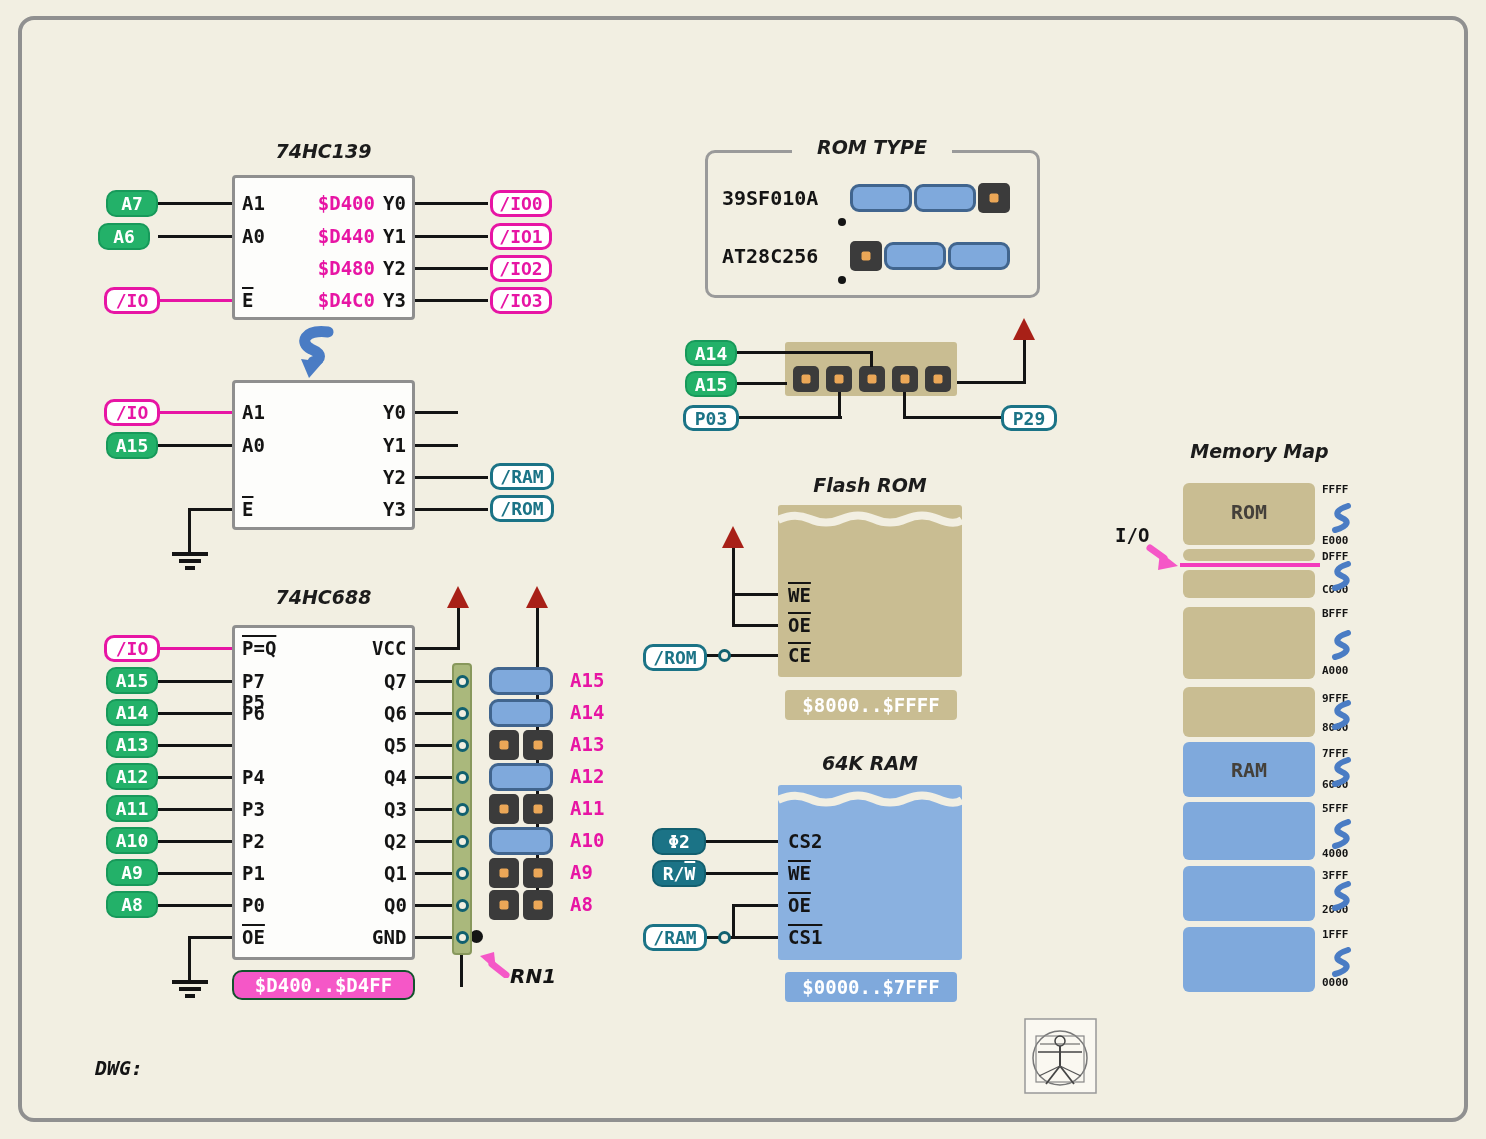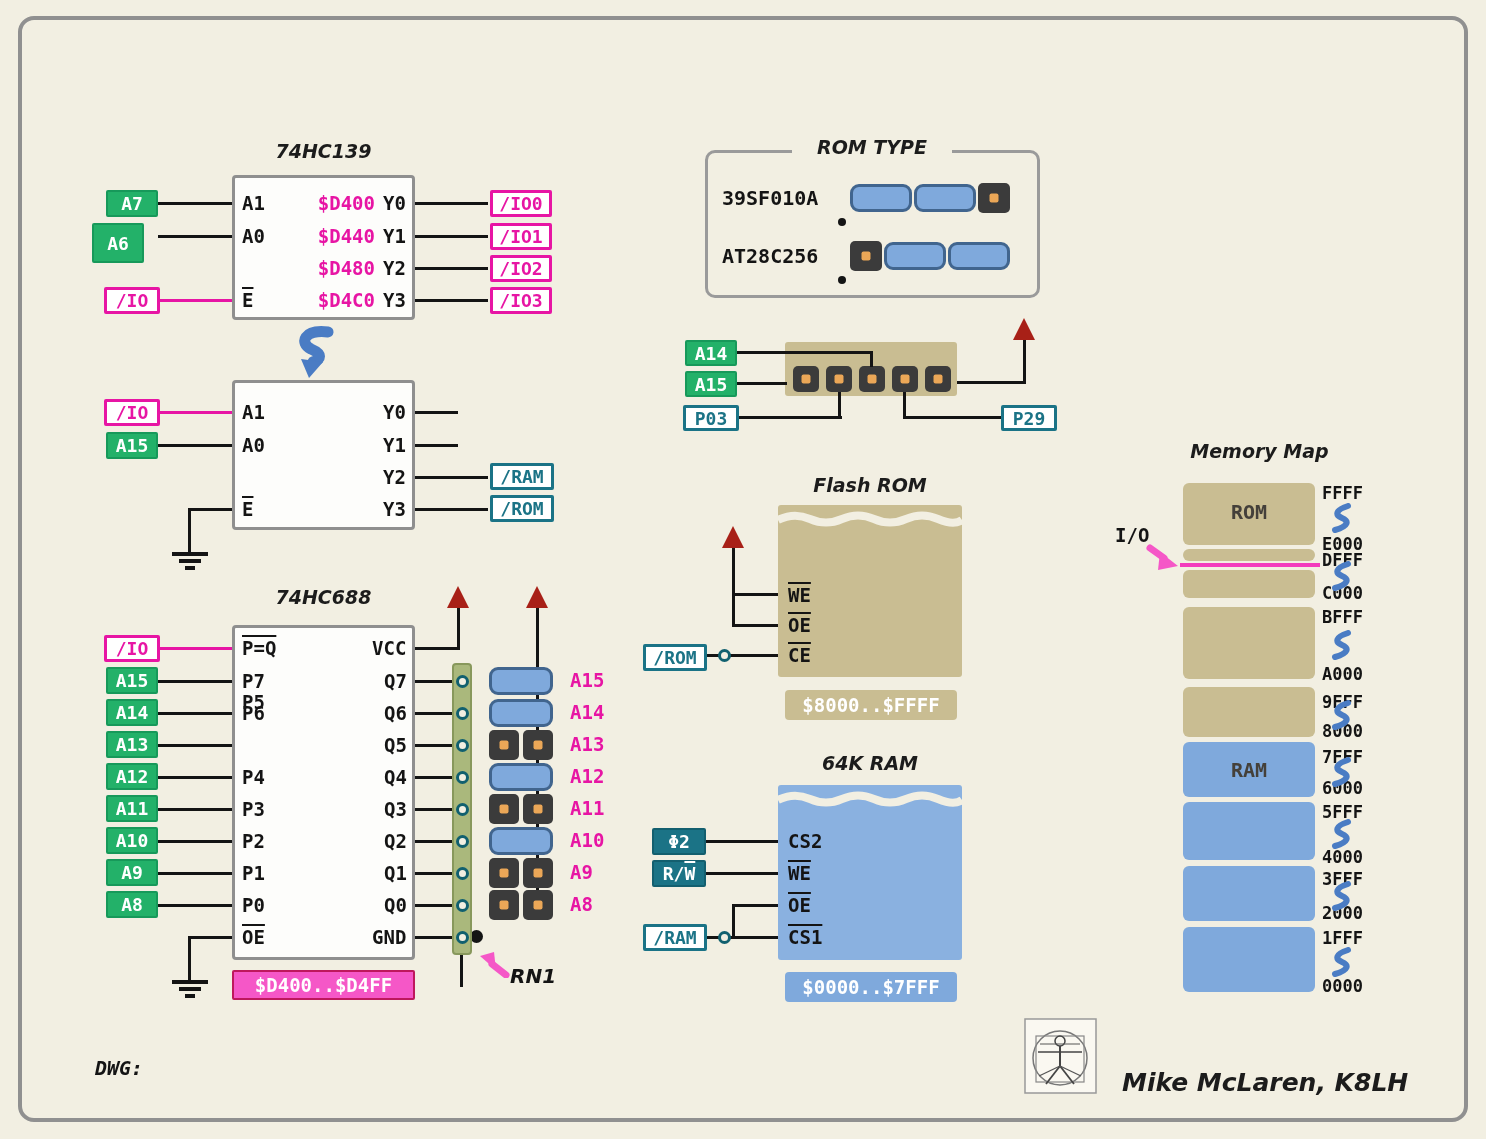--- a/index.html
+++ b/index.html
@@ -9,45 +9,45 @@
   .abs{position:absolute}
   .frame{position:absolute;left:18px;top:16px;width:1450px;height:1106px;border:4px solid #909090;border-radius:16px}
   .big-title{position:absolute;left:0;top:44px;width:1486px;text-align:center;font-family:"DejaVu Sans",sans-serif;font-weight:bold;font-style:italic;font-size:27px;color:#1c1c1c}
   .sec-title{position:absolute;font-family:"DejaVu Sans",sans-serif;font-weight:bold;font-style:italic;font-size:19px;color:#1c1c1c;text-align:center}
   .chip{position:absolute;background:#fdfdfb;border:3px solid #8f8f8f;border-radius:4px}
   .pin{position:absolute;font-weight:bold;font-size:19px;line-height:24px;color:#141414;white-space:nowrap}
   .r{text-align:right}
   .ovl{text-decoration:overline;text-decoration-thickness:2px}
   .addr{color:#e715a4}
   .mag-txt{position:absolute;font-weight:bold;font-size:19px;color:#e715a4}
-  .tag{position:absolute;display:flex;align-items:center;justify-content:center;font-weight:bold;font-size:18px;border-radius:2px;white-space:nowrap}
+  .tag{position:absolute;display:flex;align-items:center;justify-content:center;font-weight:bold;font-size:18px;border-radius:10px;white-space:nowrap}
   .green{background:#23b169;color:#fff;border:2px solid #17995a}
   .mag{background:#fff;color:#e715a4;border:3px solid #e715a4}
   .teal{background:#fff;color:#1b7386;border:3px solid #1b7386}
   .tealfill{background:#1b7386;color:#fff;border:2px solid #135f6f}
-  .pinkfill{background:#f557c7;color:#fff;border:2px solid #be185d;font-size:19px}
+  .pinkfill{background:#f557c7;color:#fff;border:2px solid #14532d;font-size:19px}
   .tanfill{background:#c9bd92;color:#fff;font-size:19px;border-radius:4px}
   .bluefill{background:#7fa9dc;color:#fff;font-size:19px;border-radius:4px}
   .wire{position:absolute;background:#141414}
   .h{height:3px}
   .v{width:3px}
   .pinkw{background:#e715a4}
   .dot{position:absolute;background:#141414;border-radius:50%}
   .ring{position:absolute;width:13px;height:13px;border:3px solid #11606f;background:#f2efe2;border-radius:50%}
   .gb{position:absolute;background:#141414;height:4px;display:block}
   .cap{position:absolute;background:#7fa9dc;border:3px solid #41658e;border-radius:9px}
   .pinblk{position:absolute;background:#3b3b3b;border-radius:5px}
   .pinblk:after{content:"";position:absolute;left:50%;top:50%;width:9px;height:9px;transform:translate(-50%,-50%);background:#eba757;border-radius:2px}
   .arr{position:absolute;width:0;height:0;border-left:11px solid transparent;border-right:11px solid transparent;border-bottom:22px solid #a82017}
   .strip{position:absolute;background:#aab87c;border:2px solid #88985c;border-radius:4px}
   .tanbox{position:absolute;background:#c9bd92;border-radius:3px}
   .bluebox{position:absolute;background:#8ab1e0;border-radius:3px}
   .note-box{position:absolute;background:#edece6;padding:17px 18px;font-weight:bold;font-size:20px;line-height:29px;white-space:pre-line}
   .blk{position:absolute;border-radius:6px}
-  .map-label{position:absolute;font-weight:bold;font-size:17px;color:#141414}
+  .map-label{position:absolute;font-weight:bold;font-size:11px;color:#141414}
   .map-inlabel{position:absolute;width:132px;text-align:center;font-weight:bold;font-size:20px;color:#44403a}
   .mono-it{font-style:italic;font-weight:bold;font-size:20px}
   .filebox{position:absolute;background:#fdfdfb;border:3px solid #5a5a5a;border-radius:5px;display:flex;align-items:center;justify-content:center}
   .author{position:absolute;font-family:"DejaVu Sans",sans-serif;font-weight:bold;font-style:italic;font-size:25px;color:#1c1c1c}
 </style>
 </head>
 <body>
 
 <div class="canvas">
   <div class="frame"></div>
@@ -59,21 +59,21 @@
   <div class="pin ovl" style="left:242px;top:288px">E</div>
   <div class="pin addr r" style="left:289px;top:191px;width:86px">$D400</div>
   <div class="pin addr r" style="left:289px;top:224px;width:86px">$D440</div>
   <div class="pin addr r" style="left:289px;top:256px;width:86px">$D480</div>
   <div class="pin addr r" style="left:289px;top:288px;width:86px">$D4C0</div>
   <div class="pin" style="left:383px;top:191px">Y0</div>
   <div class="pin" style="left:383px;top:224px">Y1</div>
   <div class="pin" style="left:383px;top:256px">Y2</div>
   <div class="pin" style="left:383px;top:288px">Y3</div>
   <div class="tag green" style="left:106px;top:190px;width:52px;height:27px">A7</div>
-  <div class="tag green" style="left:92px;top:223px;width:52px;height:40px">A6</div>
+  <div class="tag green" style="left:98px;top:223px;width:52px;height:27px">A6</div>
   <div class="tag mag" style="left:104px;top:287px;width:56px;height:27px">/IO</div>
   <div class="wire h" style="left:158px;top:202px;width:74px"></div>
   <div class="wire h" style="left:158px;top:235px;width:74px"></div>
   <div class="wire h pinkw" style="left:160px;top:299px;width:72px"></div>
   <div class="wire h" style="left:415px;top:202px;width:73px"></div>
   <div class="wire h" style="left:415px;top:235px;width:73px"></div>
   <div class="wire h" style="left:415px;top:267px;width:73px"></div>
   <div class="wire h" style="left:415px;top:299px;width:73px"></div>
   <div class="tag mag" style="left:490px;top:190px;width:62px;height:27px">/IO0</div>
   <div class="tag mag" style="left:490px;top:223px;width:62px;height:27px">/IO1</div>
@@ -363,14 +363,13 @@
     <rect x="12" y="18" width="48" height="46" fill="none" stroke="#888" stroke-width="1.2"></rect>
     <circle cx="36" cy="23" r="5" fill="none" stroke="#444" stroke-width="1.5"></circle>
     <line x1="36" y1="28" x2="36" y2="48" stroke="#444" stroke-width="2"></line>
     <line x1="14" y1="34" x2="58" y2="34" stroke="#444" stroke-width="1.6"></line>
     <line x1="16" y1="26" x2="56" y2="26" stroke="#555" stroke-width="1.2"></line>
     <line x1="36" y1="48" x2="22" y2="66" stroke="#444" stroke-width="1.8"></line>
     <line x1="36" y1="48" x2="50" y2="66" stroke="#444" stroke-width="1.8"></line>
     <line x1="36" y1="48" x2="15" y2="58" stroke="#555" stroke-width="1.3"></line>
     <line x1="36" y1="48" x2="57" y2="58" stroke="#555" stroke-width="1.3"></line>
   </svg>
-  <div class="author" style="left:1122px;top:1068px">Mike McLaren, K8LH</div>
 </div>
 
 </body></html>

